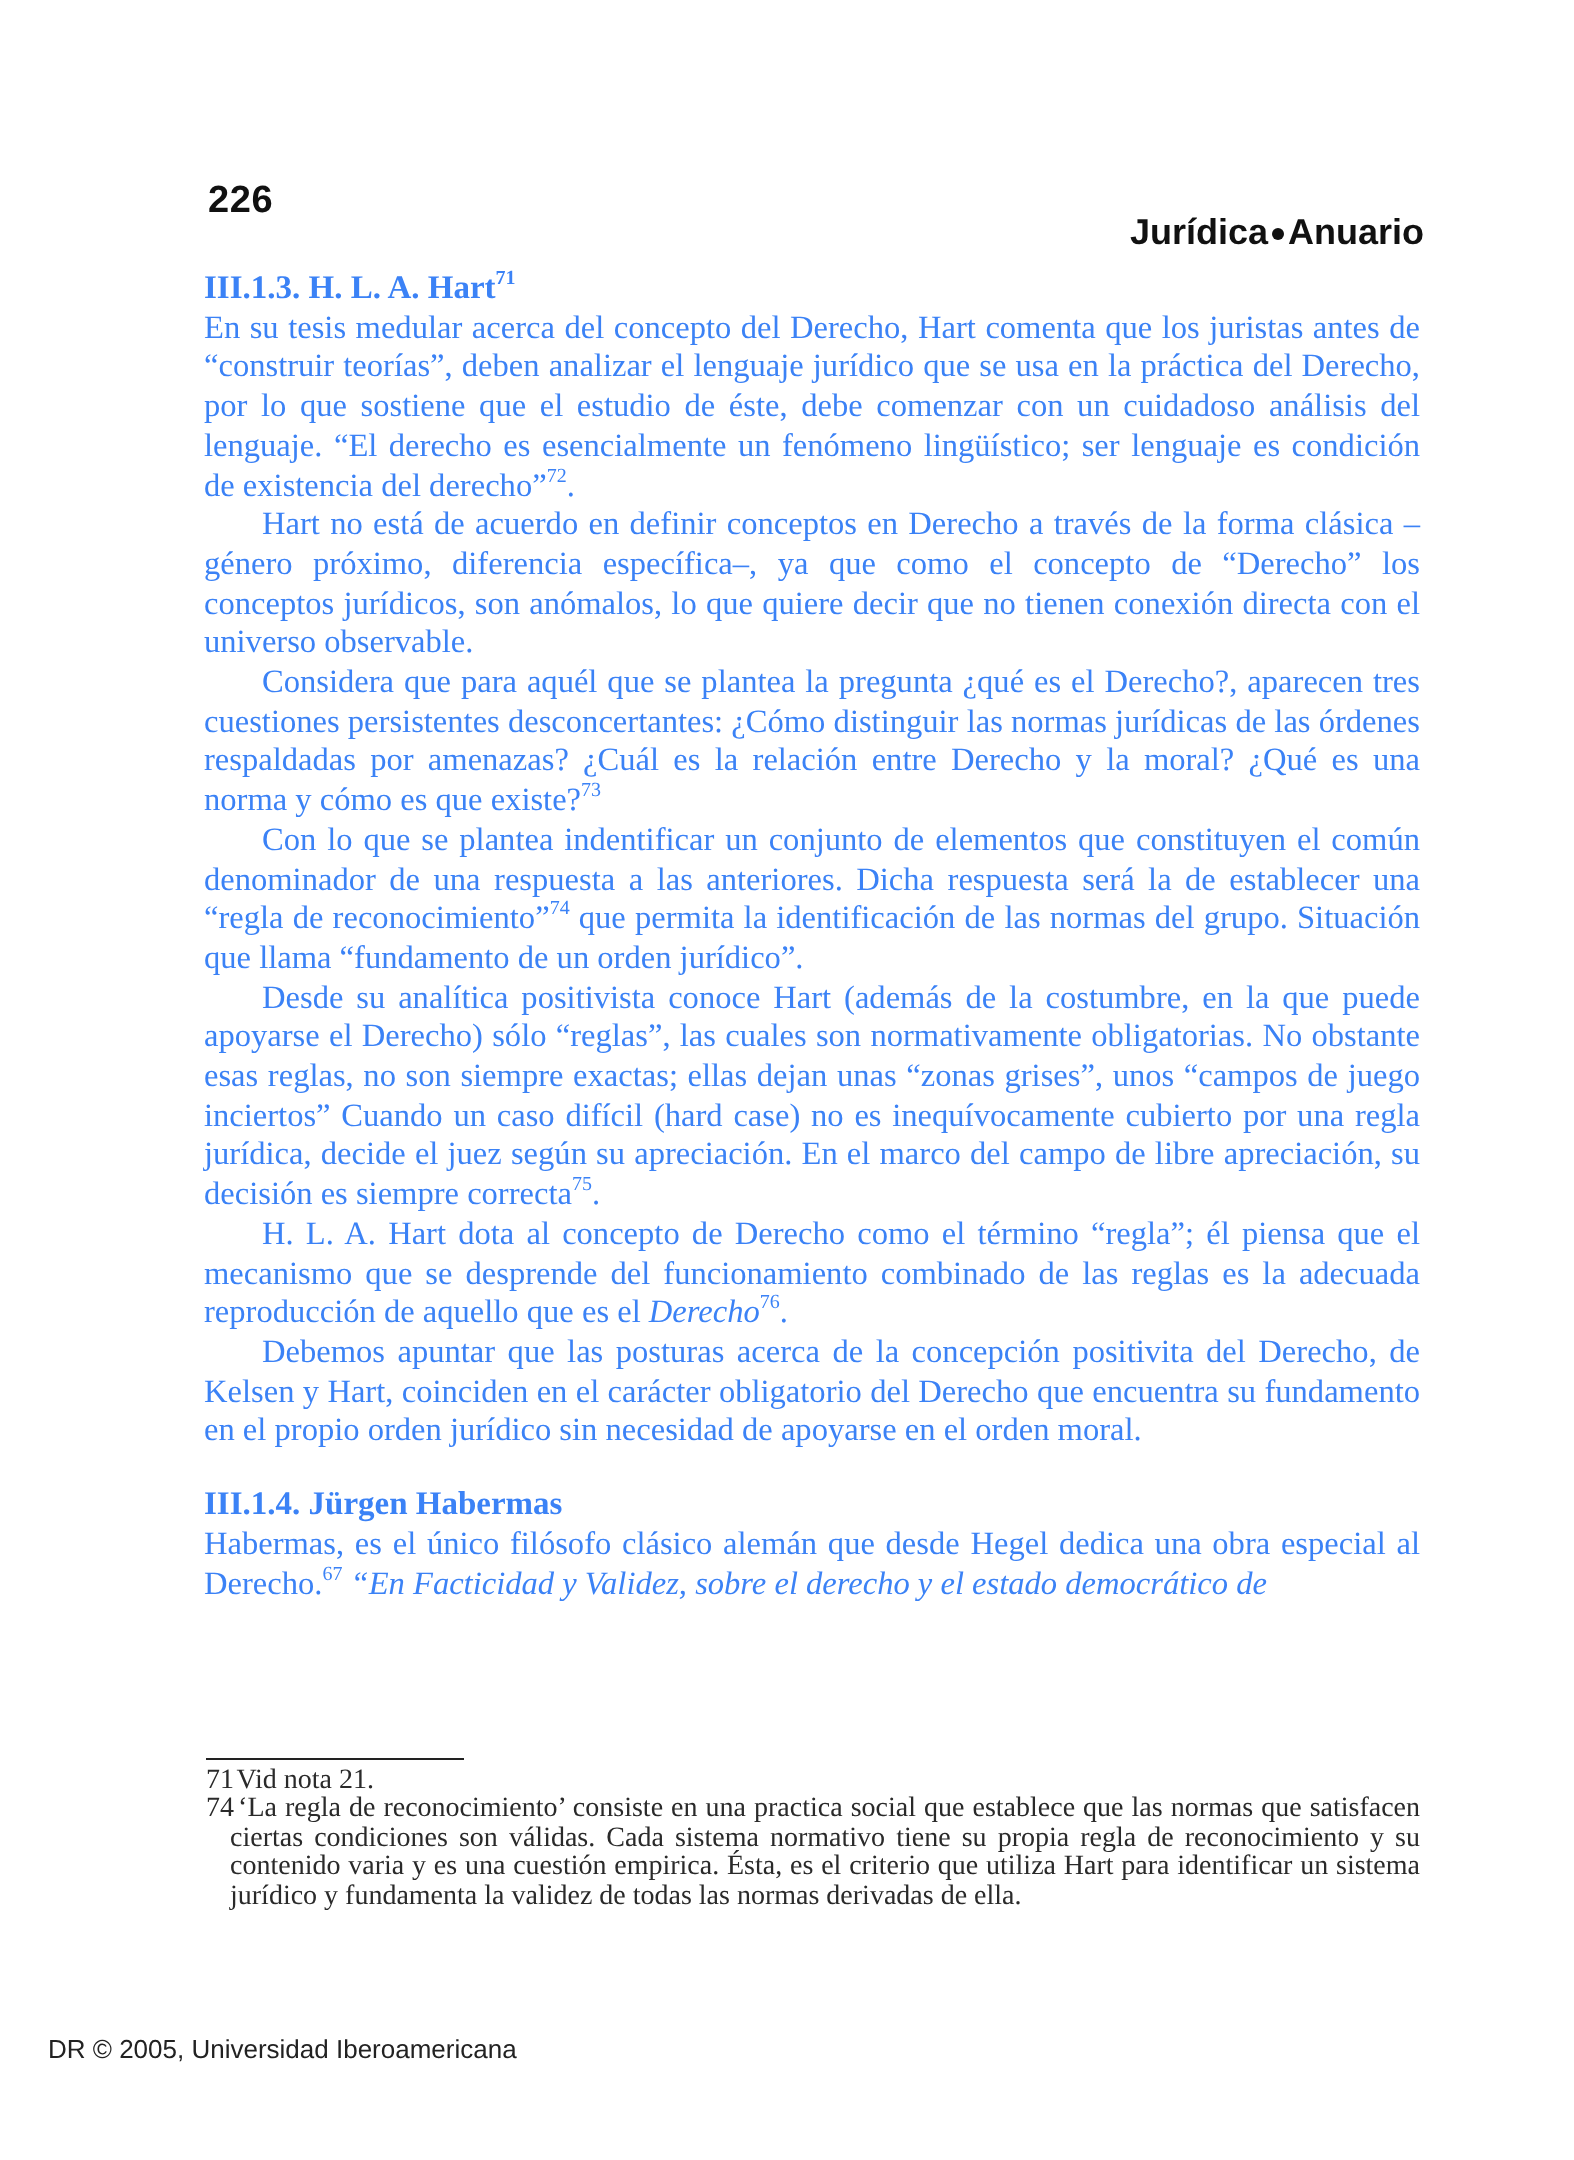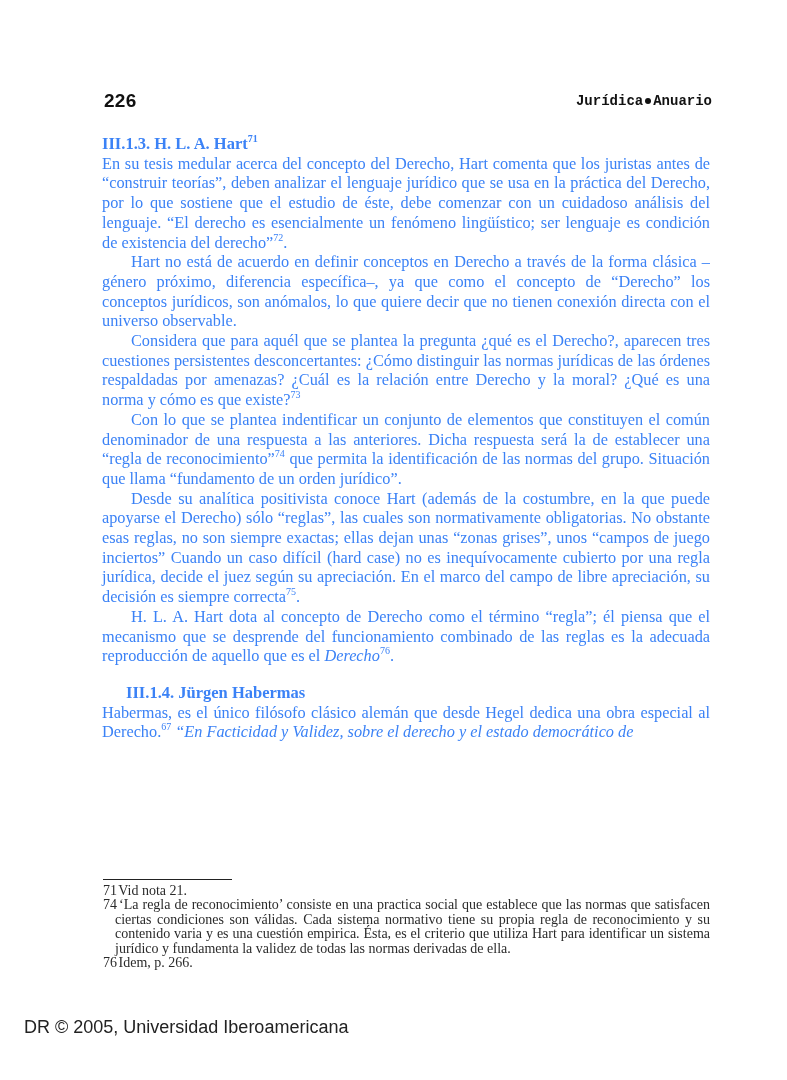--- a/index.html
+++ b/index.html
@@ -2,42 +2,42 @@
 <html><head>
   <meta charset="utf-8">
   <style>
     html, body { margin: 0; padding: 0; background: #ffffff; }
     body { width: 787px; height: 1080px; position: relative; overflow: hidden; color: #1a1a1a; }
     .page { position: absolute; left: 0; top: 0; width: 787px; height: 1080px; }
 
     .running-head { position: absolute; top: 90px; left: 100px; width: 612px; height: 24px;
       font-family: "Liberation Sans", sans-serif; font-weight: bold; color: #111; }
     .page-number { position: absolute; left: 4px; top: 0; font-size: 19px; letter-spacing: 0.3px; }
-    .journal { position: absolute; right: 0; top: 3px; font-size: 14px; font-family: Liberation Mono, monospace; }
+    .journal { position: absolute; right: 0; top: 16px; font-size: 18px; }
     .journal .dot { display: inline-block; width: 6px; height: 6px; border-radius: 50%; background: #111;
       margin: 0 2px 1px 2px; vertical-align: middle; }
 
     .body-text { position: absolute; left: 102px; width: 608px; top: 134px;
       font-family: "Liberation Serif", serif; font-size: 16.3px; line-height: 19.7px; color: #3b82f6; }
     .body-text p { margin: 0; text-align: justify; text-align-last: left; hyphens: manual; }
     .body-text p.indent { text-indent: 29px; }
     .body-text h2 { margin: 0; font-size: 16.5px; font-weight: bold; line-height: 19.7px; }
-    .body-text h2.sec2 { margin-top: 17px; margin-left: 24px; }
+    .body-text h2.sec2 { margin-top: 17px; }
     sup { font-size: 10px; line-height: 0; vertical-align: 7px; }
     em { }
 
     .fn-rule { position: absolute; left: 103px; top: 879px; width: 129px; height: 0; border-top: 1.3px solid #222; }
     .footnotes { position: absolute; left: 103px; top: 884px; width: 607px;
       font-family: "Liberation Serif", serif; font-size: 14px; line-height: 14.4px; color: #2a2a2a; }
     .fn { margin: 0; text-align: justify; text-align-last: left; padding-left: 12px; text-indent: -12px; }
     .fn .num { display: inline-block; width: 12px; text-indent: 0; }
     .smallcaps { font-variant: small-caps; }
 
     .copyright { position: absolute; left: 24px; top: 1017px; font-family: "Liberation Sans", sans-serif;
-      font-size: 18px; color: #222; }
+      font-size: 13px; color: #222; }
   </style>
 </head>
 <body>
 
 <div class="page">
 
   <div class="running-head">
     <span class="page-number">226</span>
     <span class="journal"><span>Jurídica</span><span class="dot"></span><span>Anuario</span></span>
   </div>
@@ -50,28 +50,28 @@
     <p class="indent">Hart no está de acuerdo en definir conceptos en Derecho a través de la forma clási­ca –género próximo, diferencia específica–, ya que como el concepto de “Derecho” los conceptos jurídicos, son anómalos, lo que quiere decir que no tienen conexión directa con el universo observable.</p>
 
     <p class="indent"><span>Considera que para aquél que se plantea la pregunta ¿qué es el Derecho?, aparecen tres cuestiones persistentes desconcertantes: ¿Cómo distinguir las normas jurídicas de las órdenes respaldadas por amenazas? ¿Cuál es la relación entre Derecho y la moral? ¿Qué es una norma y cómo es que existe?</span><sup>73</sup></p>
 
     <p class="indent"><span>Con lo que se plantea indentificar un conjunto de elementos que constituyen el co­mún denominador de una respuesta a las anteriores. Dicha respuesta será la de establecer una “regla de reconocimiento”</span><sup>74</sup><span> que permita la identificación de las normas del grupo. Situación que llama “fundamento de un orden jurídico”.</span></p>
 
     <p class="indent"><span>Desde su analítica positivista conoce Hart (además de la costumbre, en la que puede apoyarse el Derecho) sólo “reglas”, las cuales son normativamente obligatorias. No obstante esas reglas, no son siempre exactas; ellas dejan unas “zonas grises”, unos “campos de juego inciertos” Cuando un caso difícil (hard case) no es inequívocamente cubierto por una regla jurídica, decide el juez según su apreciación. En el marco del campo de libre apreciación, su decisión es siempre correcta</span><sup>75</sup><span>.</span></p>
 
     <p class="indent"><span>H. L. A. Hart dota al concepto de Derecho como el término “regla”; él piensa que el mecanismo que se desprende del funcionamiento combinado de las reglas es la adecuada reproducción de aquello que es el </span><em>Derecho</em><sup>76</sup><span>.</span></p>
 
+    <p class="indent">Debemos apuntar que las posturas acerca de la concepción positivita del Derecho, de Kelsen y Hart, coinciden en el carácter obligatorio del Derecho que encuentra su fundamento en el propio orden jurídico sin necesidad de apoyarse en el orden moral.</p>
 
     <h2 class="sec2">III.1.4. Jürgen Habermas</h2>
 
     <p><span>Habermas, es el único filósofo clásico alemán que desde Hegel dedica una obra especial al Derecho.</span><sup>67</sup><em> “En Facticidad y Validez, sobre el derecho y el estado democrático de</em></p>
   </div>
 
   <div class="fn-rule"></div>
 
   <div class="footnotes">
     <p class="fn"><span class="num">71</span> <span>Vid nota 21.</span></p>
     <p class="fn"><span class="num">74</span> <span>‘La regla de reconocimiento’ consiste en una practica social que establece que las normas que satisfacen ciertas condiciones son válidas. Cada sistema normativo tiene su propia regla de reconocimiento y su contenido varia y es una cuestión empiri­ca. Ésta, es el criterio que utiliza Hart para identificar un sistema jurídico y fundamenta la validez de todas las normas deri­vadas de ella.</span></p>
-    <p class="fn"><span class="num">76</span> <span>Idem, p. 266.</span></p>
   </div>
 
   <div class="copyright">DR © 2005, Universidad Iberoamericana</div>
 </div>
 
 </body></html>

